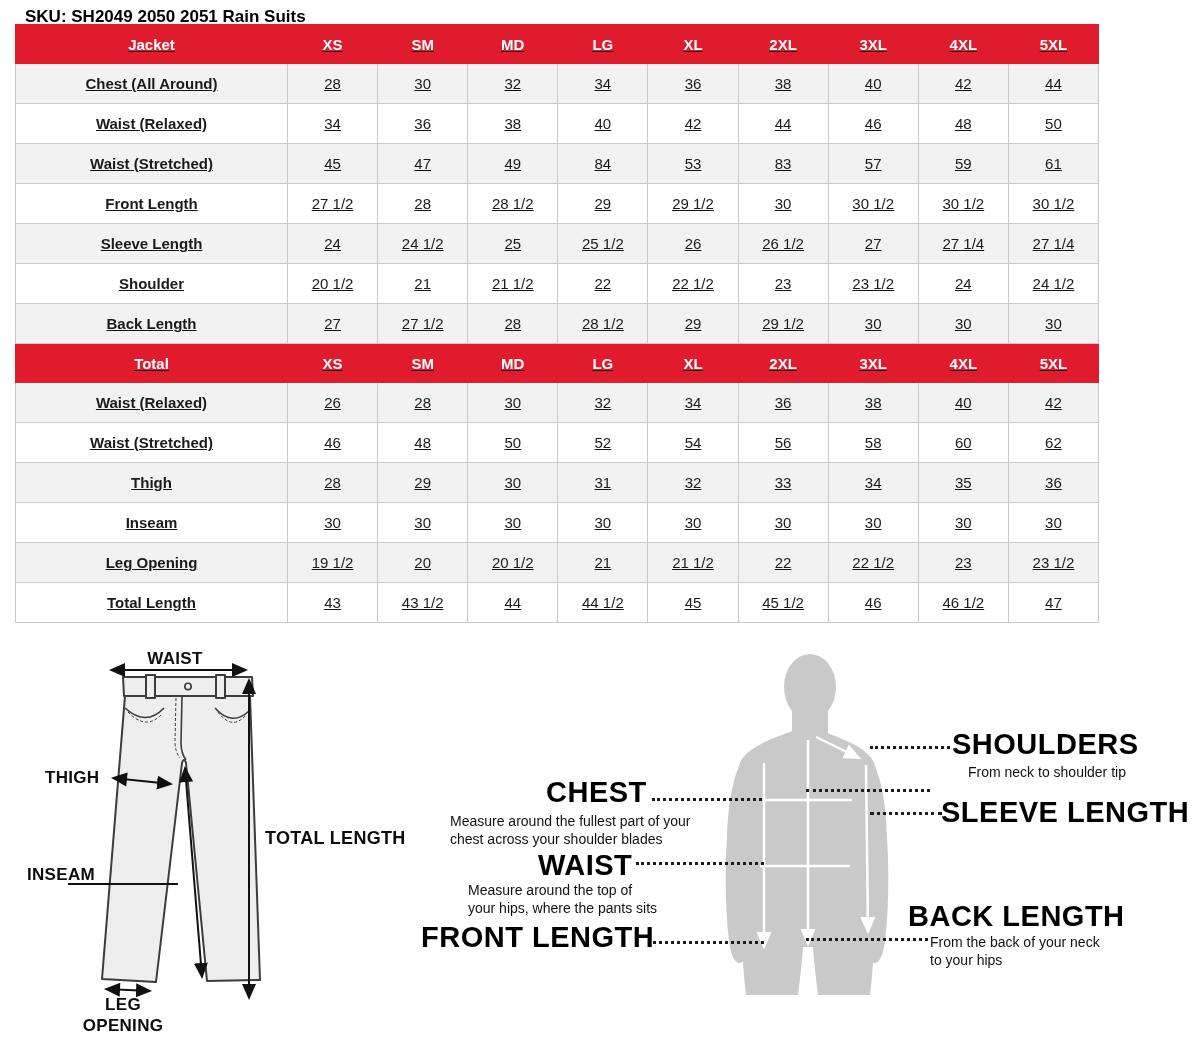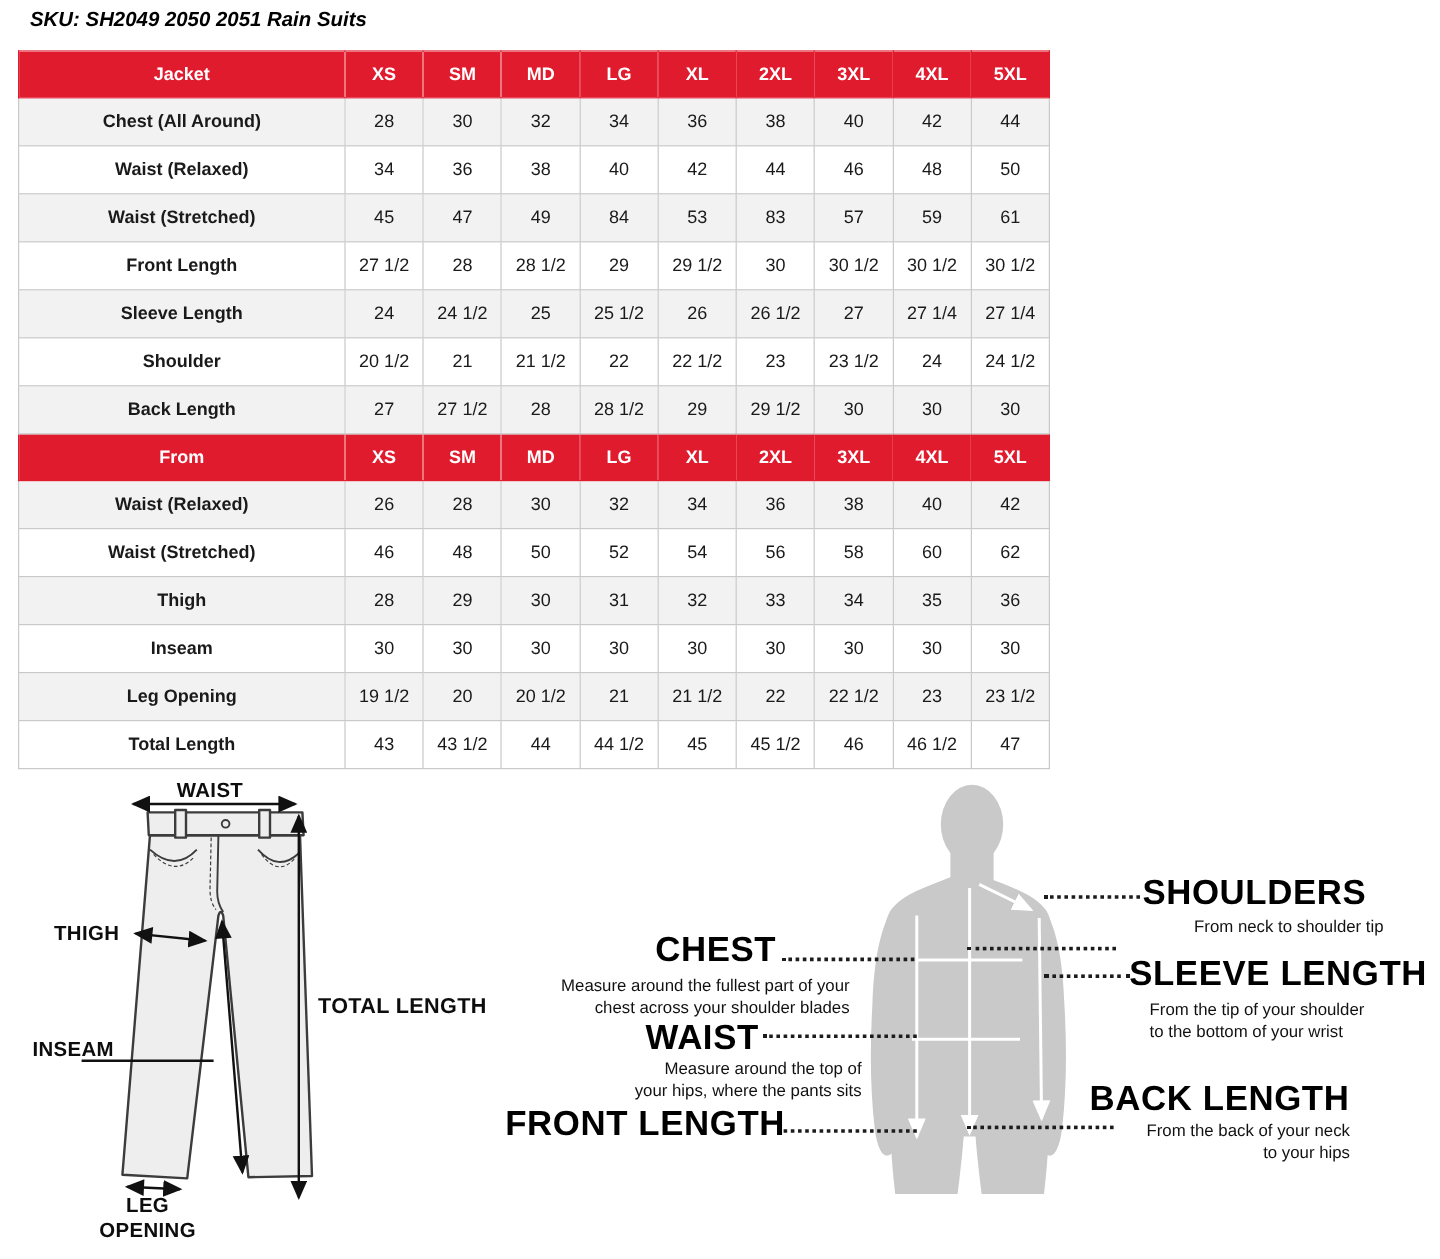--- a/index.html
+++ b/index.html
@@ -1,39 +1,39 @@
 <!DOCTYPE html>
 <html><head>
 <meta charset="utf-8">
 <style>
   html,body{margin:0;padding:0;background:#fff;}
   .page{position:relative;width:1200px;height:1049px;background:#ffffff;overflow:hidden;
         font-family:"Liberation Sans", sans-serif;color:#111;}
 
   
-  .sku-title{position:absolute;left:25px;top:7px;font-size:17px;font-weight:bold;color:#000;font-style:italic;}
+  .sku-title{position:absolute;left:25px;top:7px;font-size:17px;font-weight:bold;color:#000;}
 
   
-  .size-table{position:absolute;left:15px;top:42px;width:860px;border-collapse:collapse;
-              table-layout:fixed;}
+  .size-table{position:absolute;left:15px;top:24px;width:1084px;border-collapse:collapse;
+              table-layout:fixed;text-decoration:underline;}
   .size-table th,.size-table td{border:1px solid #c9c9c9;text-align:center;vertical-align:middle;
               height:39px;padding:0;font-size:15px;color:#1a1a1a;overflow:hidden;}
   .size-table tr.hrow th{background:#e11b2e;color:#ffffff;font-weight:bold;font-size:15px;
               border:1px solid #e11b2e;height:38px;}
   .size-table .labelcol{width:272px;font-weight:bold;font-size:15px;}
   .size-table tr.r-gray td{background:#f2f2f2;}
   .size-table tr.r-white td{background:#ffffff;}
 
   
   .diagrams{position:absolute;left:0;top:0;width:1200px;height:913px;pointer-events:none;}
   .plabel{position:absolute;font-weight:bold;color:#0d0d0d;font-size:17px;letter-spacing:.3px;white-space:nowrap;}
   .plabel.wrap{white-space:normal;text-align:center;line-height:1.22;}
   .big-label{position:absolute;font-weight:bold;color:#000000;font-size:29px;letter-spacing:.5px;white-space:nowrap;}
   .desc{position:absolute;font-size:14px;color:#111;line-height:1.25;}
-  .desc.center{text-align:right;}
+  .desc.center{text-align:left;}
   .leader{position:absolute;height:0;border-top:3px dotted #1c1c1c;}
   svg{position:absolute;}
 </style>
 </head>
 <body>
 
 <div class="page">
 
   <div class="sku-title">SKU: SH2049 2050 2051 Rain Suits</div>
 
@@ -141,21 +141,21 @@
           <td>27 1/2</td>
           <td>28</td>
           <td>28 1/2</td>
           <td>29</td>
           <td>29 1/2</td>
           <td>30</td>
           <td>30</td>
           <td>30</td>
         </tr>
         <tr class="hrow">
-          <th class="labelcol">From</th>
+          <th class="labelcol">Total</th>
           <th>XS</th>
           <th>SM</th>
           <th>MD</th>
           <th>LG</th>
           <th>XL</th>
           <th>2XL</th>
           <th>3XL</th>
           <th>4XL</th>
           <th>5XL</th>
         </tr>
@@ -328,24 +328,20 @@
     </div>
 
     <div class="big-label" style="left:421px;top:921px;">FRONT LENGTH</div>
 
     <div class="big-label" style="left:952px;top:728px;">SHOULDERS</div>
     <div class="desc center" style="left:968px;top:764px;width:185px;">
       <div>From neck to shoulder tip</div>
     </div>
 
     <div class="big-label" style="left:941px;top:796px;">SLEEVE LENGTH</div>
-    <div class="desc" style="left:958px;top:833px;width:210px;">
-      <div>From the tip of your shoulder</div>
-      <div>to the bottom of your wrist</div>
-    </div>
 
     <div class="big-label" style="left:908px;top:900px;">BACK LENGTH</div>
     <div class="desc center" style="left:930px;top:934px;width:195px;">
       <div>From the back of your neck</div>
       <div>to your hips</div>
     </div>
 
   </div>
 </div>
 

